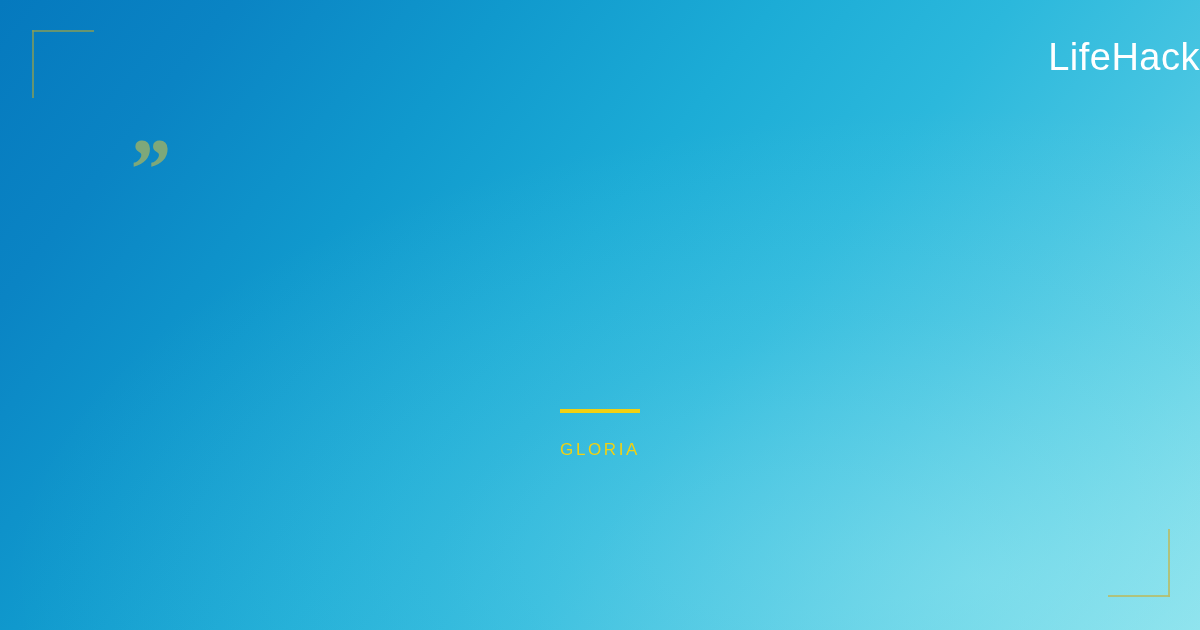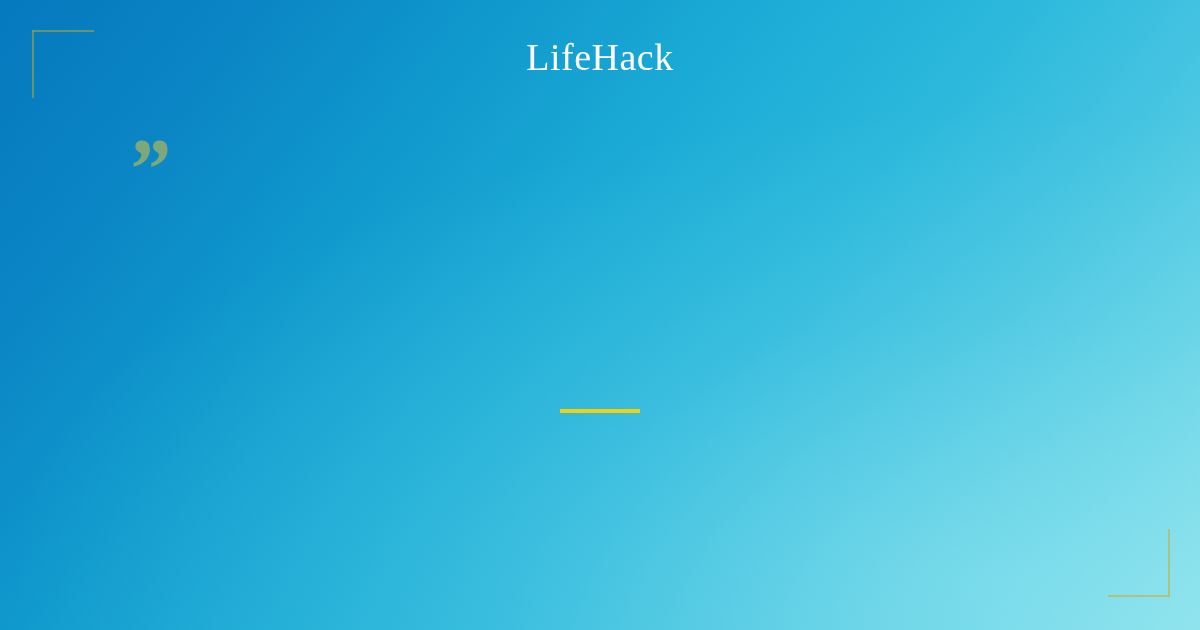--- a/index.html
+++ b/index.html
@@ -59,22 +59,22 @@
   #corner-br .h { right: 0; bottom: 0; width: 62px; height: 2px; }
   #corner-br .v { right: 0; bottom: 0; width: 2px; height: 68px; }
   #corner-br span { background: #b6bd6a; opacity: 0.85; }
 
   
   #brand {
     position: absolute;
     top: 38px;
     left: 0;
     width: 100%;
-    text-align: center;
-    font-family: Liberation Serif, serif;
+    text-align: right;
+    font-family: Liberation Sans, sans-serif;
     font-size: 38px;
     letter-spacing: 0.5px;
     color: #ffffff;
     line-height: 1;
   }
 
   
   #quote-mark {
     position: absolute;
     left: 126px;
@@ -146,14 +146,15 @@
     <span class="v"></span>
   </div>
 
   <div id="brand">LifeHack</div>
 
   <div id="quote-mark">”</div>
 
 
   <div id="divider"></div>
 
+  <div id="attribution">GLORIA</div>
 
 </div>
 
 </body></html>

